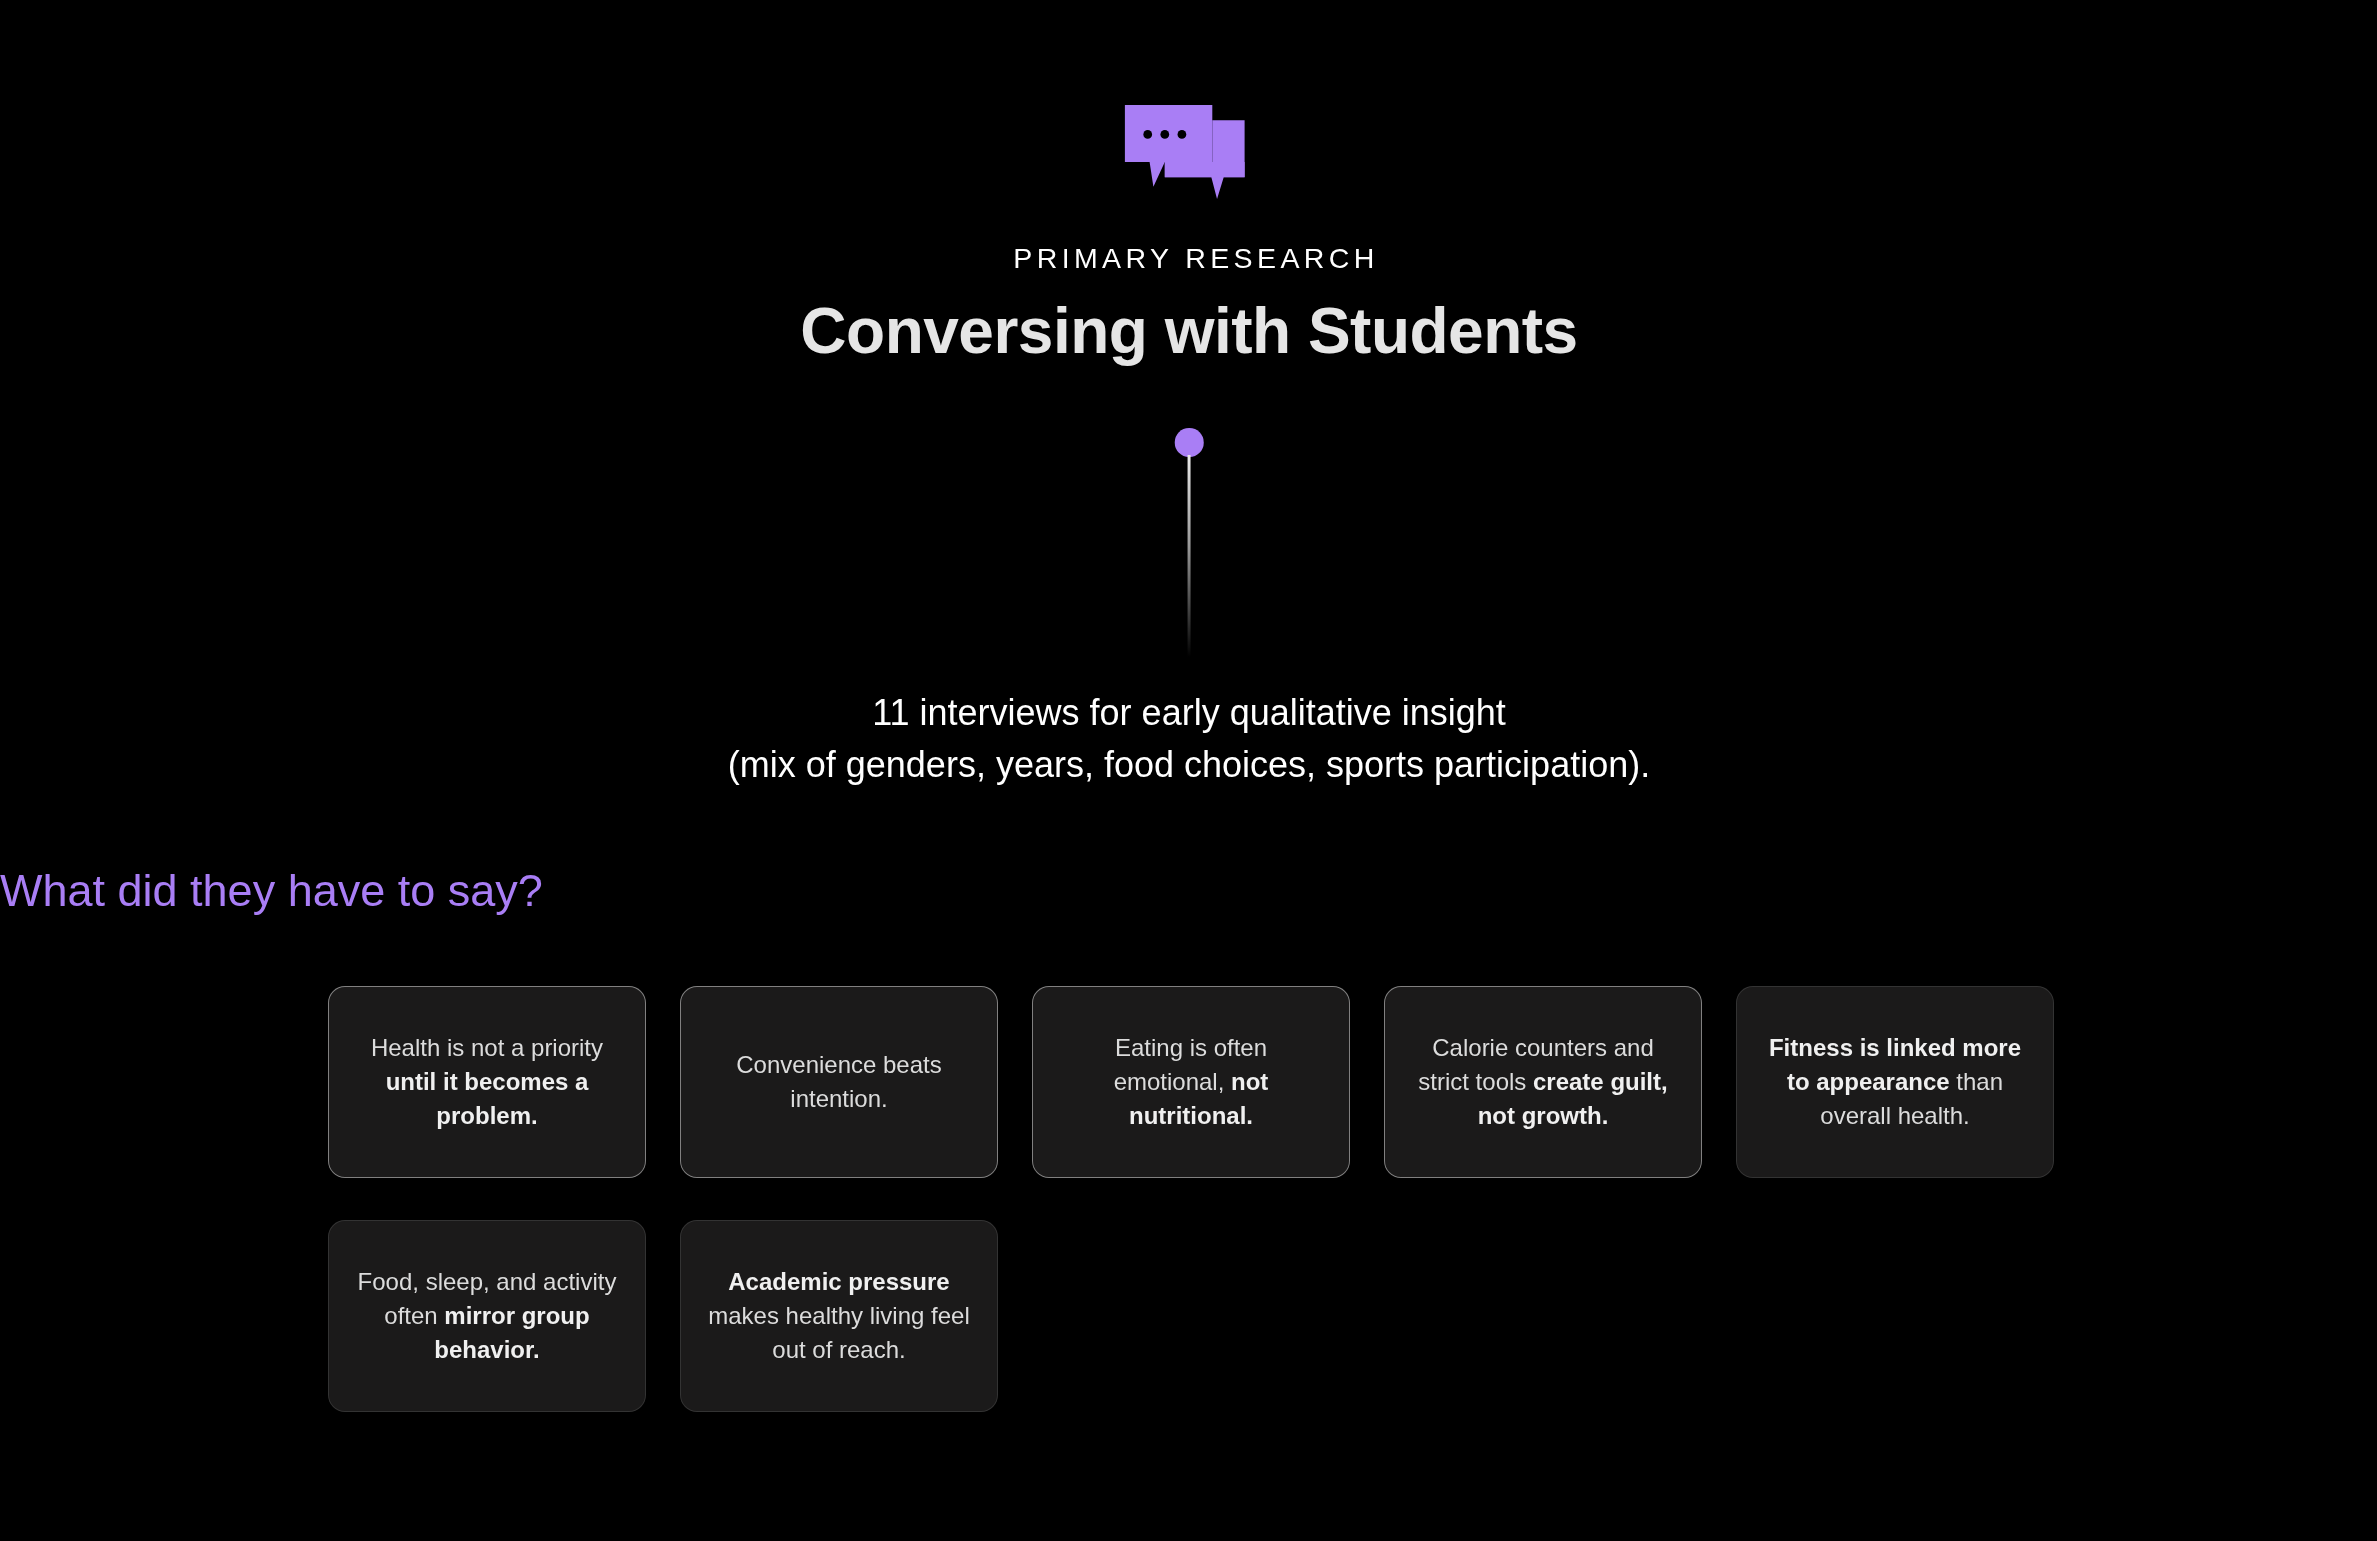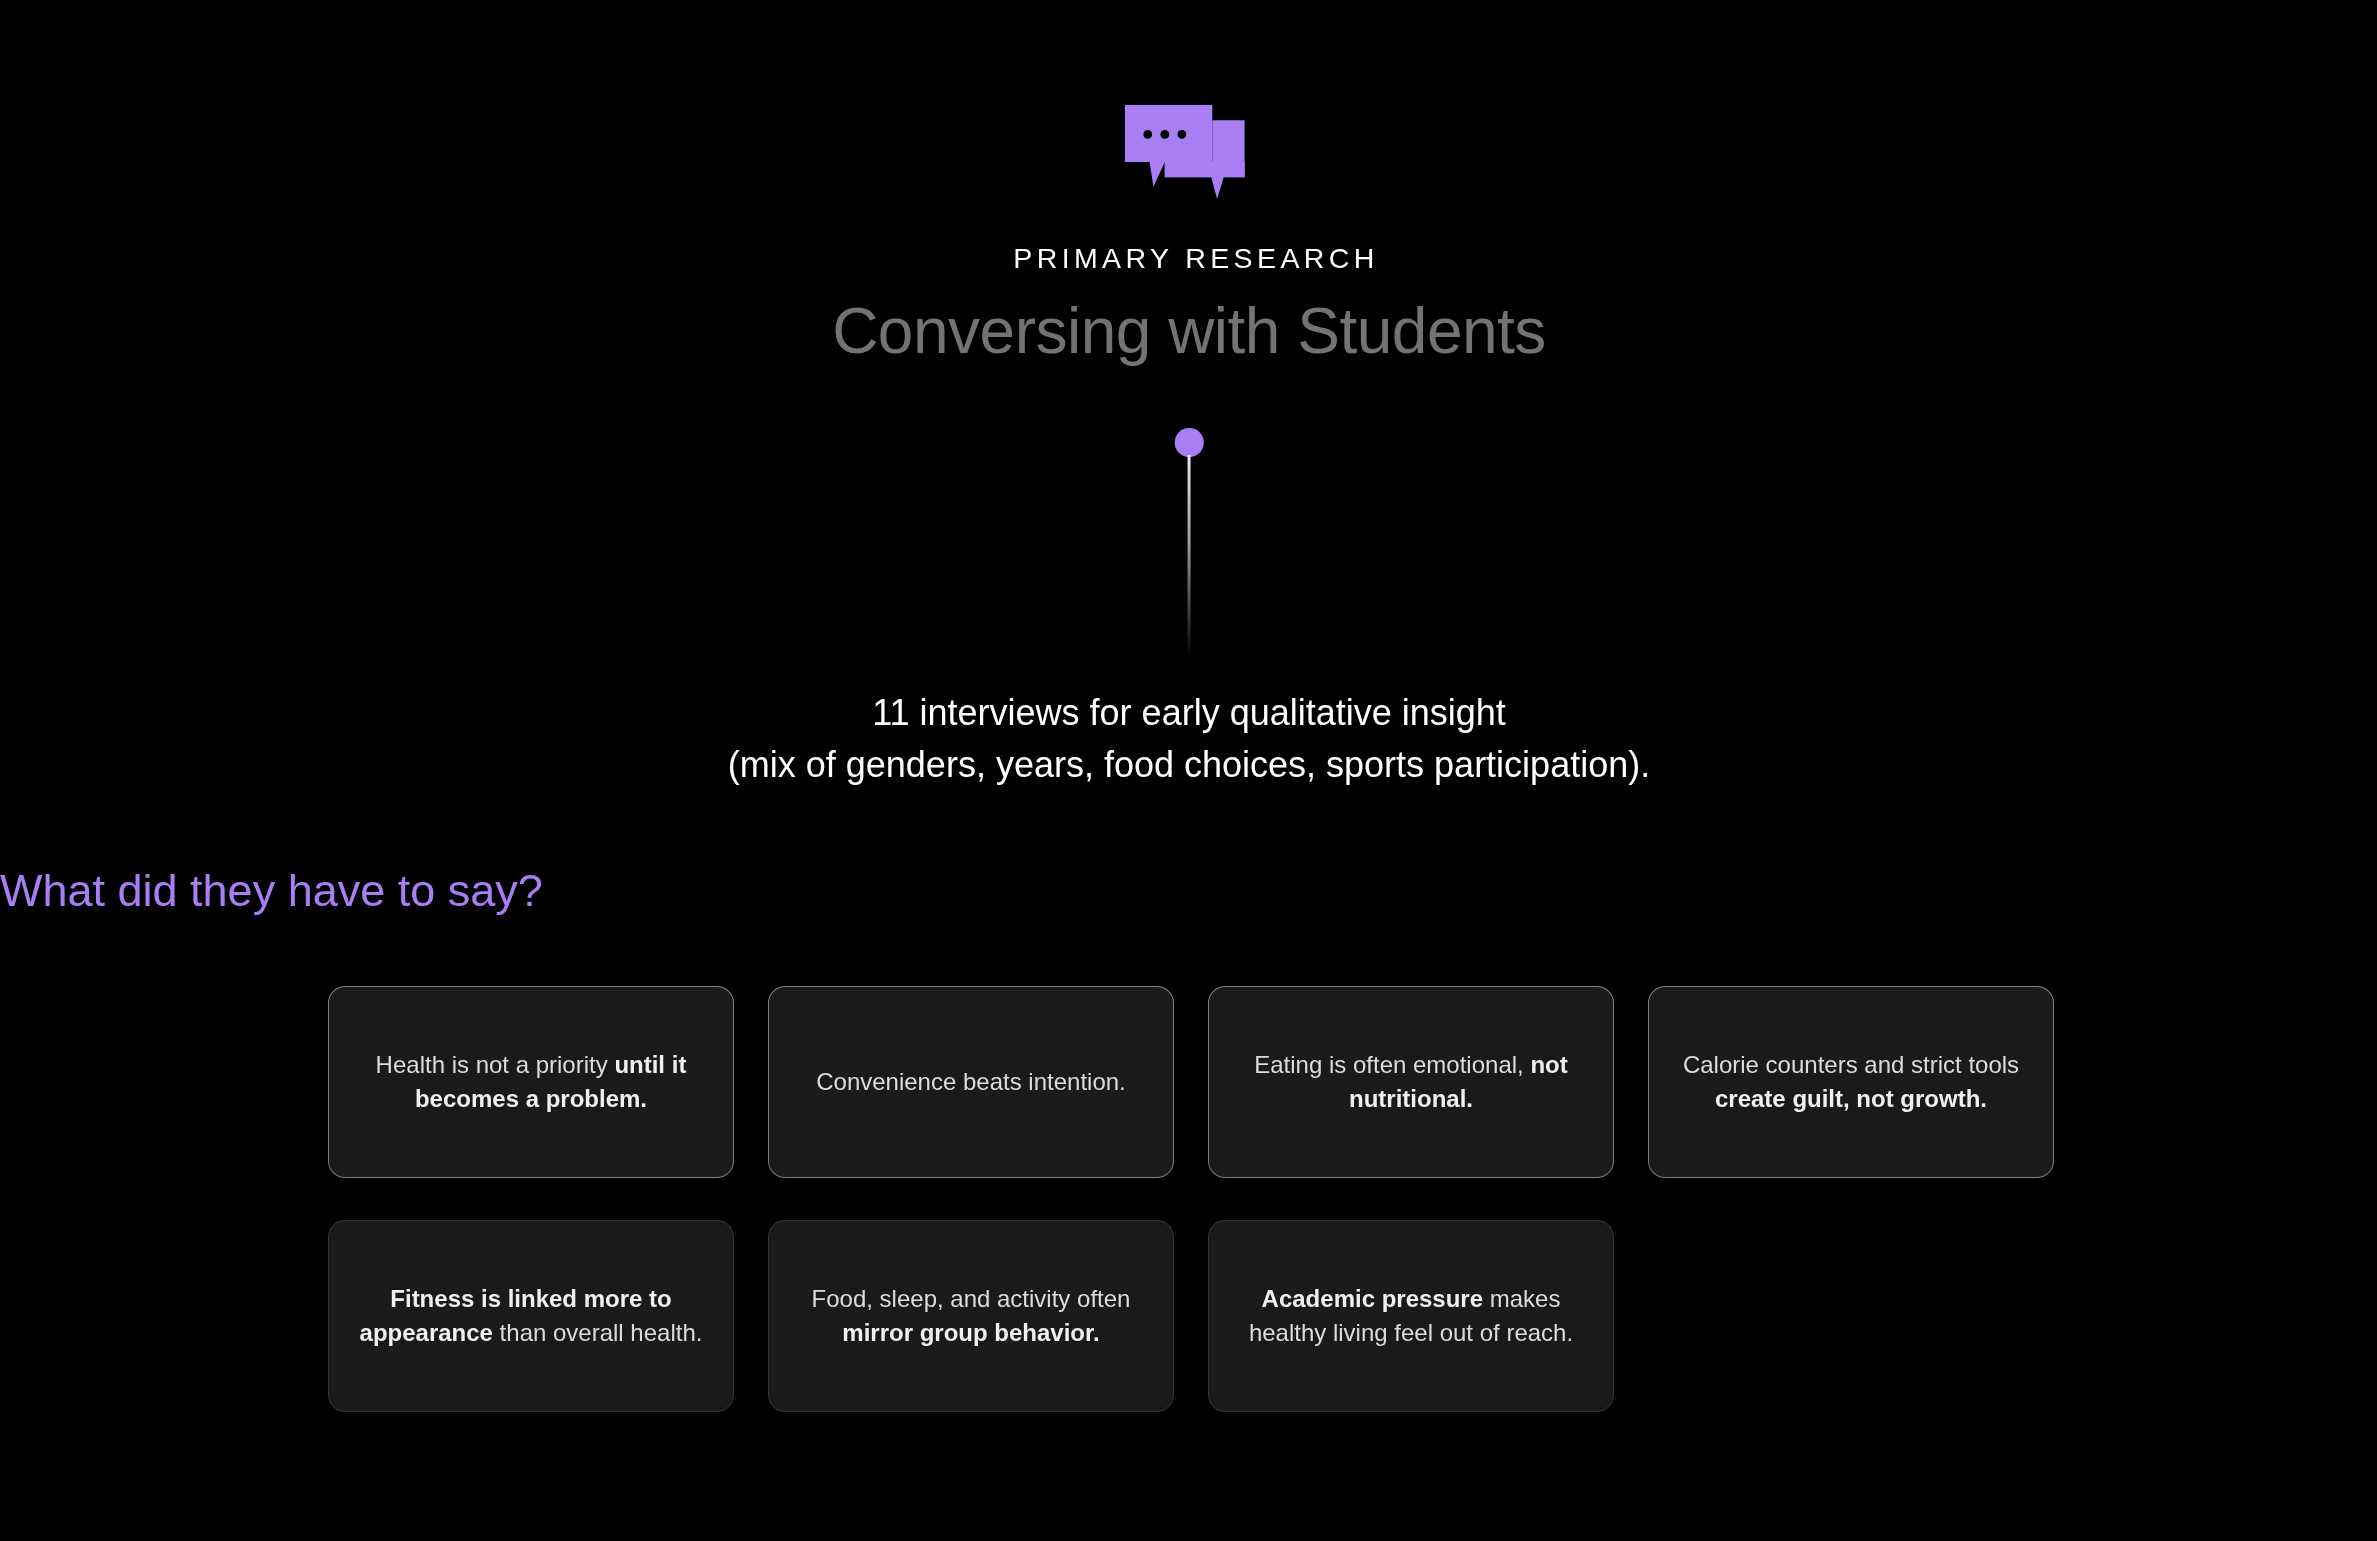--- a/index.html
+++ b/index.html
@@ -49,23 +49,23 @@
     padding-left: 14px;
   }
 
   
   .title {
     position: absolute;
     top: 295px;
     left: 0;
     width: 100%;
     text-align: center;
-    color: #737373;
+    color: #e5e5e5;
     font-size: 64px;
-    font-weight: 400;
+    font-weight: 700;
     letter-spacing: -0.5px;
     line-height: 1.15;
   }
 
   
   .pin {
     position: absolute;
     top: 428px;
     left: 50%;
     transform: translateX(-50%);
@@ -119,21 +119,21 @@
     line-height: 1.2;
   }
 
   
   .grid {
     position: absolute;
     top: 986px;
     left: 328px;
     width: 1726px;
     display: grid;
-    grid-template-columns: repeat(4, 1fr);
+    grid-template-columns: repeat(5, 1fr);
     grid-auto-rows: 192px;
     column-gap: 34px;
     row-gap: 42px;
   }
 
   .card {
     background: #1B1A1A;
     border: 1px solid rgba(214, 214, 214, 0.55);
     border-radius: 17px;
     display: flex;

